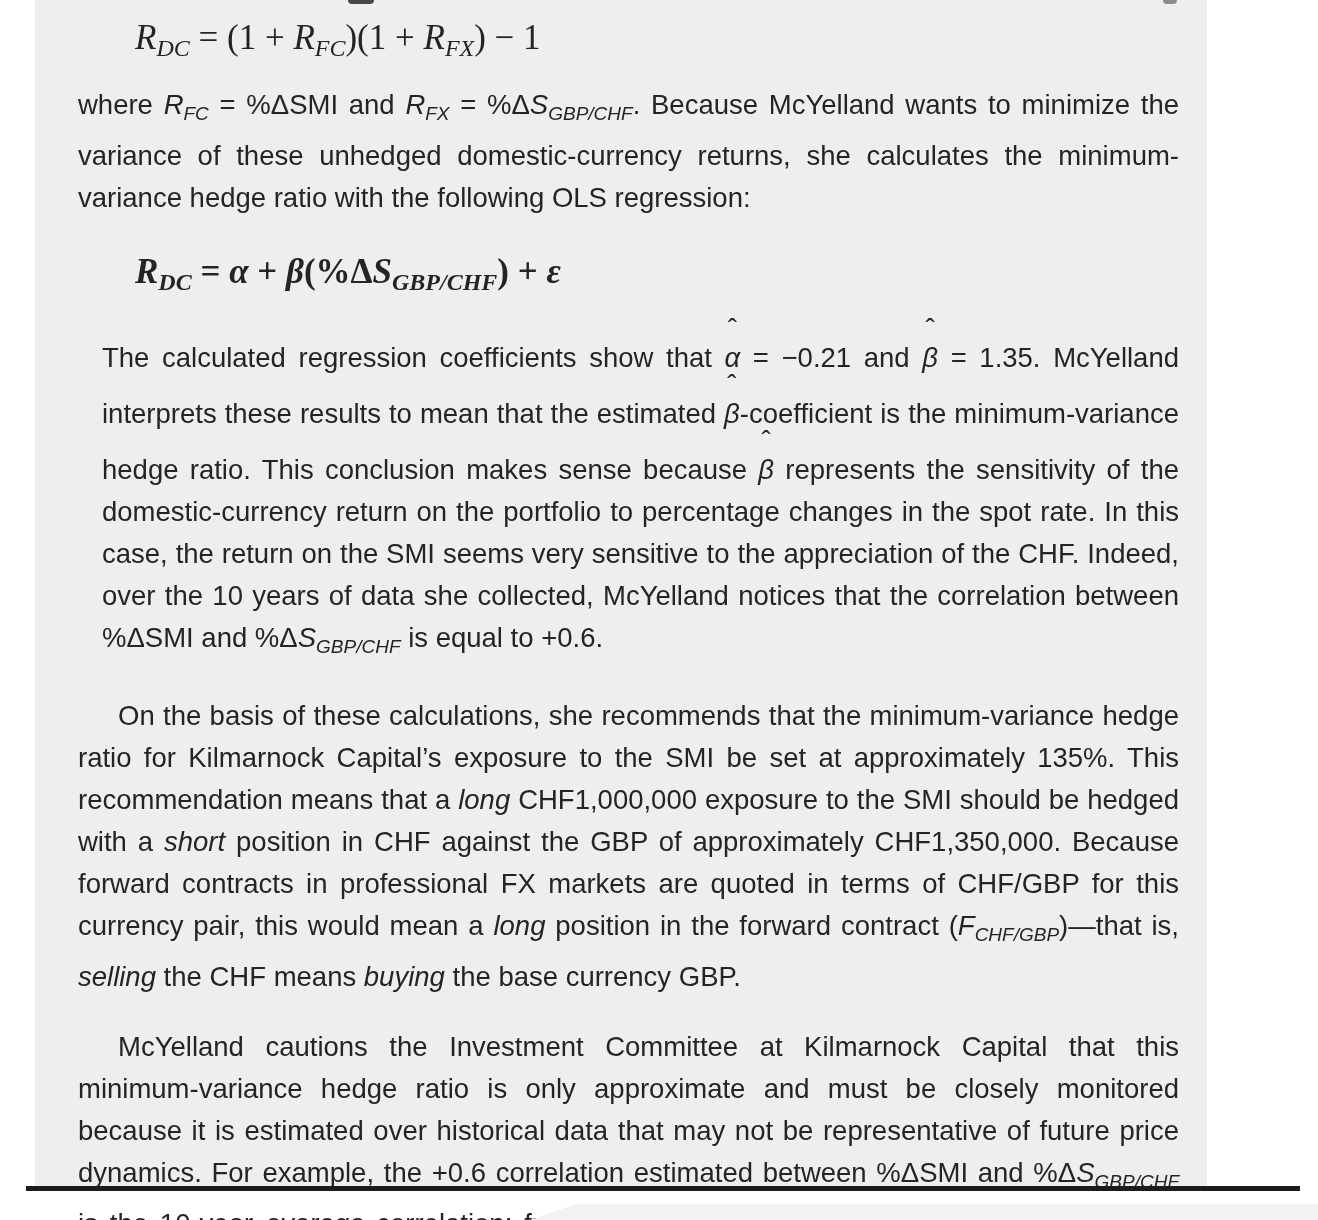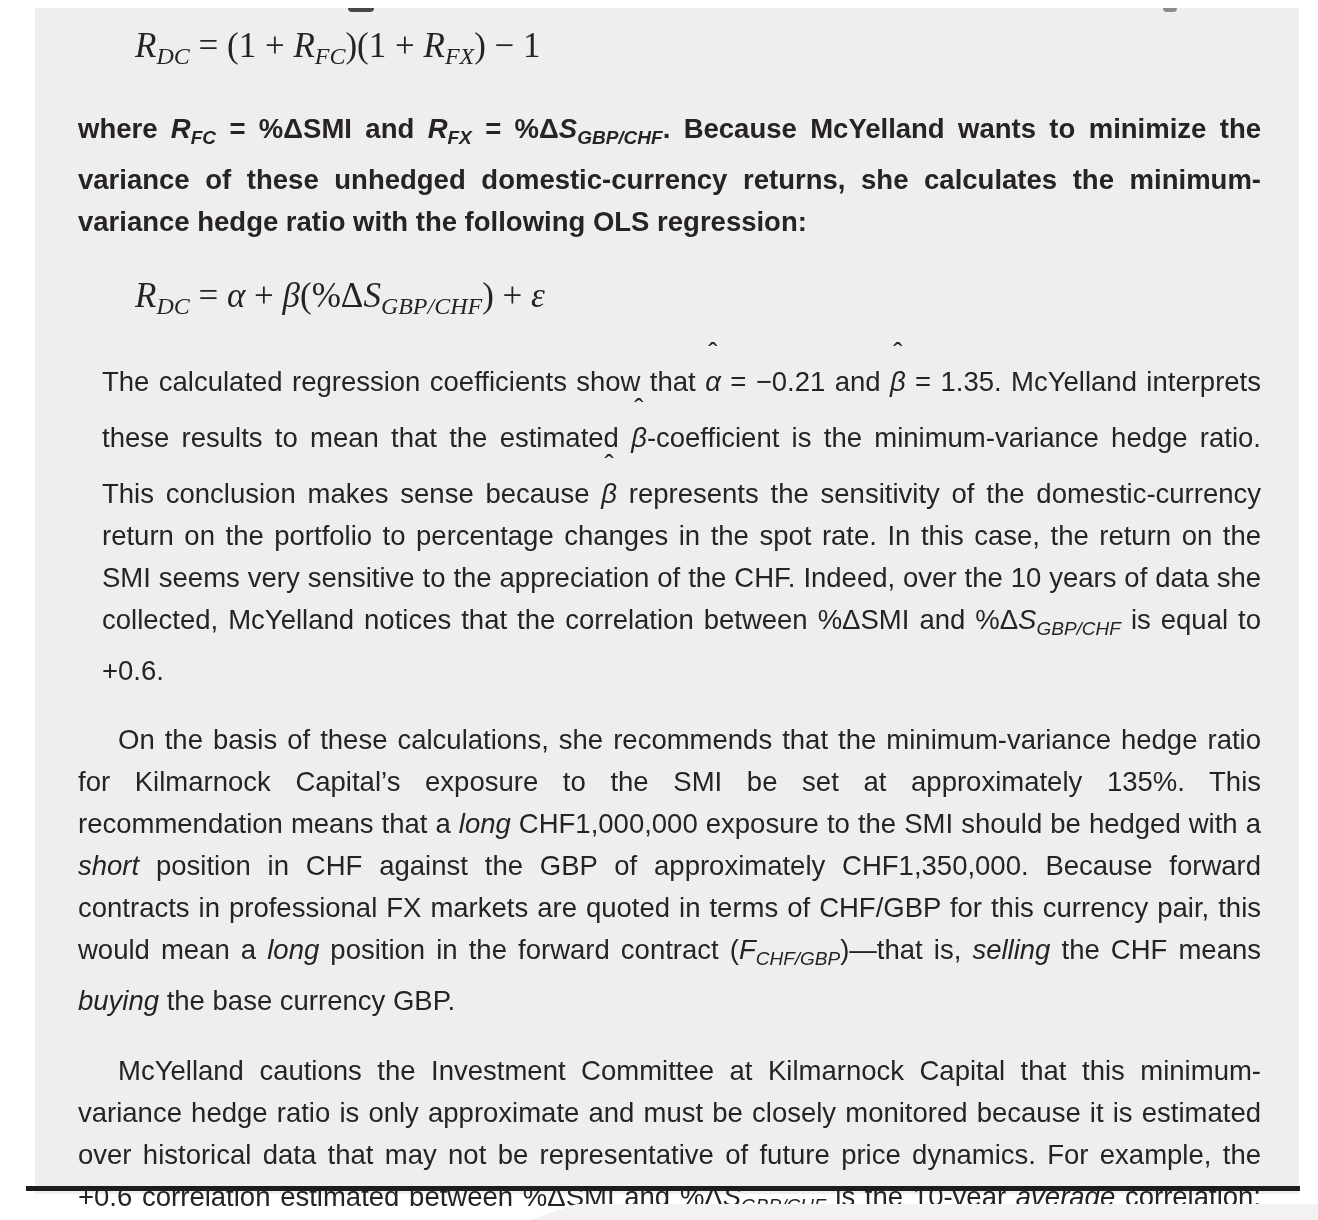--- a/index.html
+++ b/index.html
@@ -3,41 +3,41 @@
 <meta charset="utf-8">
 <style>
   html,body { margin:0; padding:0; }
   body {
     width:1318px; height:1220px; position:relative;
     background:#ffffff; overflow:hidden;
     font-family:"Liberation Sans", sans-serif;
     color:#272324;
   }
   .page-area {
-    position:absolute; left:35px; top:8px; width:1264px; height:1186px;
-    box-sizing:border-box; padding:13px 38px 0 43px;
+    position:absolute; left:35px; top:0; width:1172px; height:1186px;
+    box-sizing:border-box; padding:13px 28px 0 43px;
     background:#efeeee;
   }
   
   .frag { position:absolute; top:0; background:#4a4647; border-radius:0 0 4px 4px; }
   .frag-a { left:313px; width:26px; height:4px; }
   .frag-b { left:1128px; width:14px; height:4px; background:#908c8d; }
 
   .formula {
     font-family:"Liberation Serif", serif;
     font-size:35px; line-height:50px;
     margin-left:57px; white-space:nowrap;
   }
-  .f-ols { margin-top:14px; }
+  .f-ols { margin-top:14px;font-weight:bold; }
 
   .para {
     font-size:27.5px; line-height:42px;
     text-align:justify; text-align-last:left; hyphens:none;
   }
-  .p-where   { margin-top:27px;font-weight:bold; }
+  .p-where   { margin-top:11px; }
   .p-results { margin-top:16px;margin-left:24px; }
   .indent    { text-indent:40px; }
 
   
   .r-n  { }
   .r-i  { font-style:italic; }
   .r-sub { font-style:italic; font-size:19px; vertical-align:-6px; letter-spacing:0; }
   .r-hat { display:inline-block; position:relative; padding-top:14px; font-style:italic; }
   .r-hat::after {
     content:"ˆ"; position:absolute; top:-1px; left:50%;

